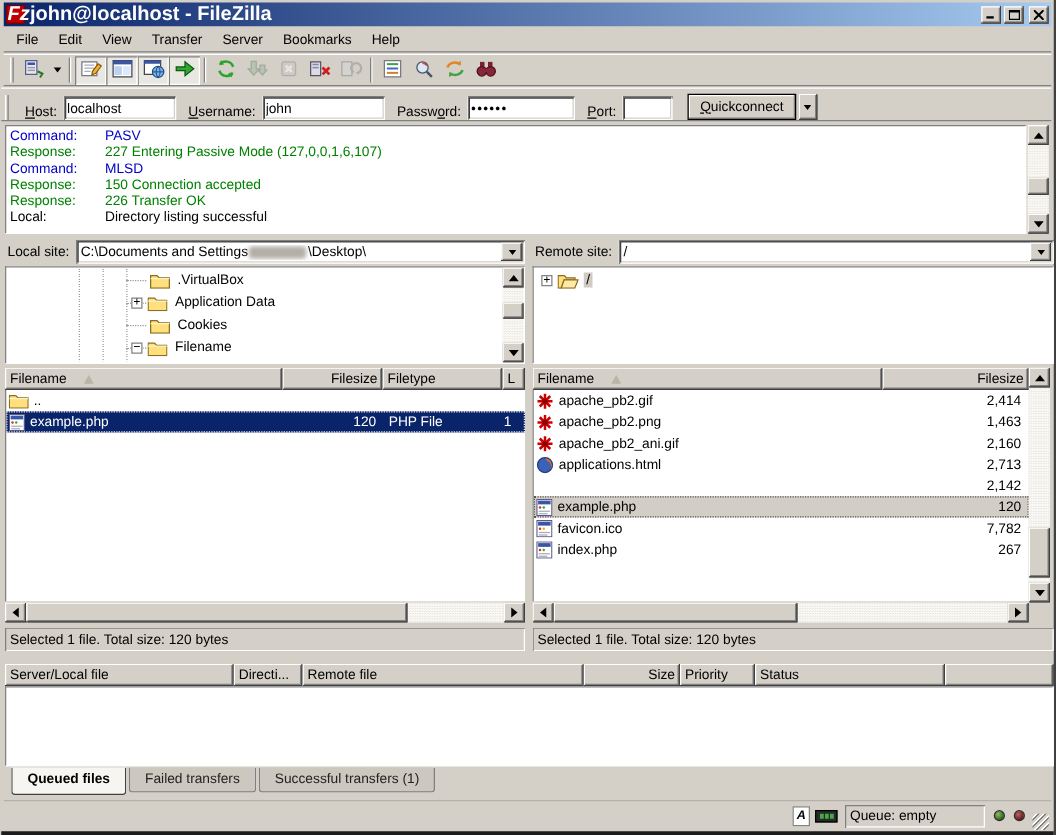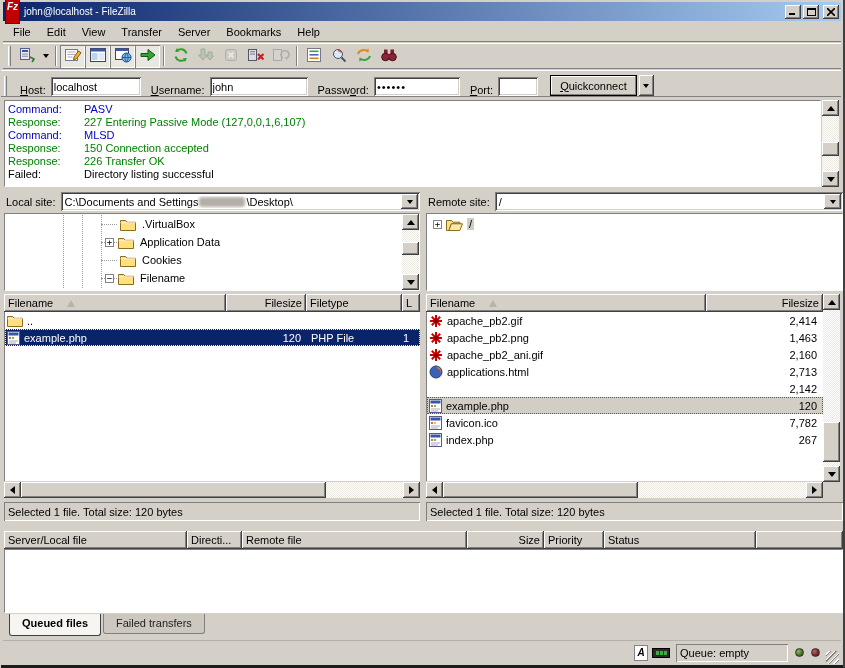--- a/index.html
+++ b/index.html
@@ -3,23 +3,23 @@
 <meta charset="utf-8">
 <style>
   html,body{margin:0;padding:0;width:845px;height:668px;overflow:hidden;background:#d4d0c8;}
   *{box-sizing:border-box;}
   .window{position:relative;width:845px;height:668px;background:#d4d0c8;
     font-family:"Liberation Sans",sans-serif;font-size:11px;color:#000;
     border-left:1px solid #d4d0c8;border-right:2px solid #404040;}
   
   .titlebar{position:absolute;left:2px;top:2px;right:2px;height:19px;
     background:linear-gradient(to right,#0a246a,#a6caf0);display:flex;align-items:center;padding:0 2px;}
-  .fz-icon{width:15px;height:25px;background:#c00000;border:1px solid #7a0000;color:#fff;
-    font-weight:bold;font-style:italic;font-size:10px;line-height:13px;text-align:center;margin-right:4px;}
-  .title-text{color:#fff;font-weight:normal;font-size:10px;flex:1;white-space:nowrap;}
+  .fz-icon{width:15px;height:15px;background:#c00000;border:1px solid #7a0000;color:#fff;
+    font-weight:bold;font-style:italic;font-size:16px;line-height:13px;text-align:center;margin-right:4px;}
+  .title-text{color:#fff;font-weight:bold;font-size:16px;flex:1;white-space:nowrap;}
   .win-btn{width:16px;height:14px;margin-left:2px;display:flex;align-items:center;justify-content:center;
     background:#d4d0c8;box-shadow:inset -1px -1px 0 #404040,inset 1px 1px 0 #fff,inset -2px -2px 0 #808080;}
   .win-btn svg{display:block;}
   
   .menubar{position:absolute;left:2px;top:22px;right:2px;height:20px;display:flex;align-items:center;
     border-bottom:1px solid #808080;padding-left:2px;}
   .menu-item{padding:2px 8px;}
   
   .toolbar{position:absolute;left:2px;top:43px;right:2px;height:26px;display:flex;align-items:center;
     border-top:1px solid #fff;border-bottom:1px solid #808080;padding-left:2px;}
@@ -303,21 +303,21 @@
       </div>
       <div class="log-line">
         <span class="log-label" style="color: rgb(0, 128, 0);">Response:</span>
         <span style="color: rgb(0, 128, 0);">150 Connection accepted</span>
       </div>
       <div class="log-line">
         <span class="log-label" style="color: rgb(0, 128, 0);">Response:</span>
         <span style="color: rgb(0, 128, 0);">226 Transfer OK</span>
       </div>
       <div class="log-line">
-        <span class="log-label" style="color: rgb(0, 0, 0);">Failed:</span>
+        <span class="log-label" style="color: rgb(0, 0, 0);">Local:</span>
         <span style="color: rgb(0, 0, 0);">Directory listing successful</span>
       </div>
     </div>
   <div class="sb-v" style="left:821px;top:100px;height:87px;">
     <div class="sb-btn">
         <div class="t-up"></div>
       </div>
     <div class="sb-track">
         <div class="sb-thumb" style="left:0;right:0;top:26px;height:14px;"></div>
       </div>
@@ -648,20 +648,21 @@
         <span>Status</span>
       </div>
       <div class="hdr-cell" style="flex: 1 1 0%;">
         <span></span>
       </div>
     </div>
   <div class="queue-list"></div>
   <div class="tabs" id="tabs">
       <div class="tab active">Queued files</div>
       <div class="tab">Failed transfers</div>
+      <div class="tab">Successful transfers (1)</div>
     </div>
 
   <div class="statusbar">
     <div class="ascii-box">A</div>
     <div class="speed-badge">
         <i></i>
         <i></i>
         <i></i>
       </div>
     <div class="queue-box">Queue: empty</div>

